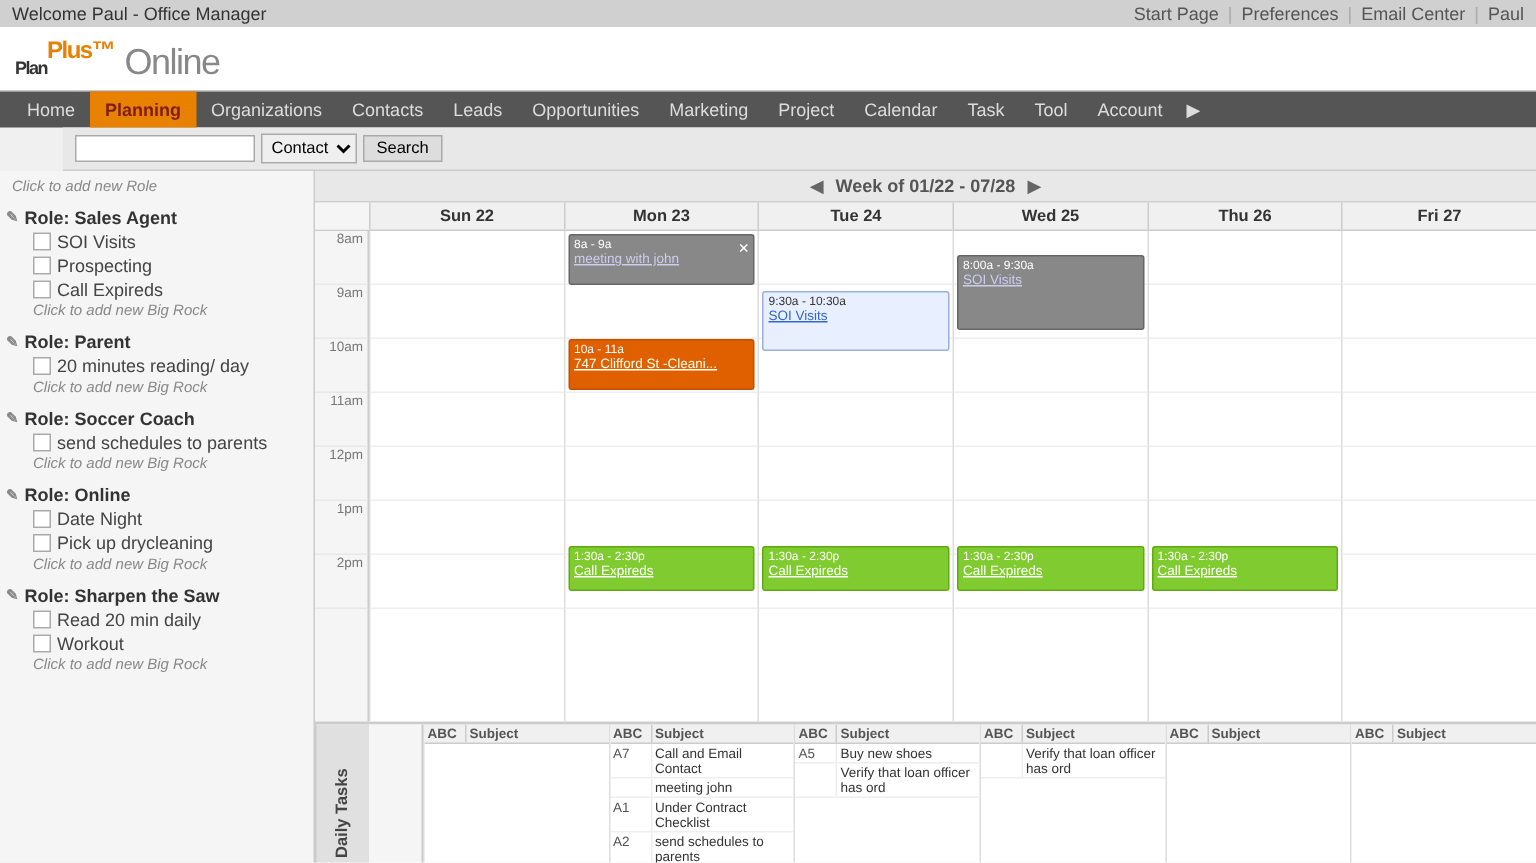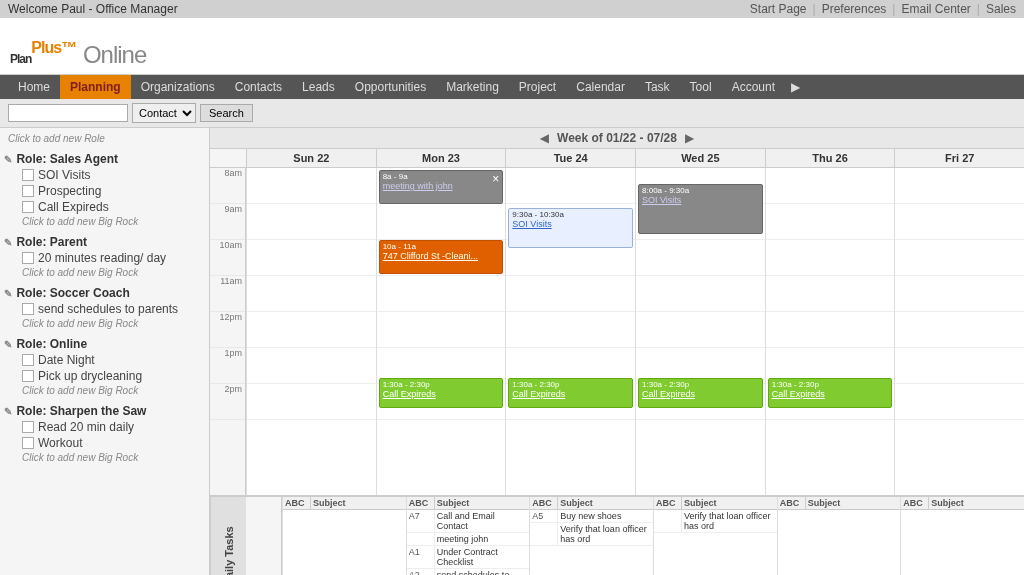--- a/index.html
+++ b/index.html
@@ -16,21 +16,21 @@
       color: #333;
       gap: 24px;
     }
     #top-links { display: flex; gap: 6px; font-size: 11px; color: #555; }
     #top-links span { cursor: pointer; color: #555; }
     #top-links .sep { color: #aaa; }
 
     
     #logo-bar {
       background: #fff;
-      padding: 20px 10px 4px 10px;
+      padding: 6px 10px 4px 10px;
       border-bottom: 1px solid #ccc;
     }
     #logo {
       font-size: 28px;
       font-weight: bold;
       color: #333;
       letter-spacing: -1px;
     }
     #logo span.plan { color: #333; }
     #logo span.plus { color: #e88000; font-size: 16px; vertical-align: super; }
@@ -61,20 +61,21 @@
     }
 
     
     #search-bar {
       background: #e8e8e8;
       padding: 4px 8px;
       display: flex;
       align-items: center;
       gap: 4px;
       border-bottom: 1px solid #ccc;
+      margin-left: 42px;
     }
     #search-bar input {
       width: 120px;
       padding: 2px 4px;
       border: 1px solid #aaa;
       font-size: 11px;
     }
     #search-bar select {
       padding: 2px;
       border: 1px solid #aaa;
@@ -352,21 +353,21 @@
 
 <div id="top-bar">
   <span>Welcome Paul - Office Manager</span>
   <div id="top-links">
     <span>Start Page</span>
     <span class="sep">|</span>
     <span>Preferences</span>
     <span class="sep">|</span>
     <span>Email Center</span>
     <span class="sep">|</span>
-    <span>Sales</span>
+    <span>Paul</span>
   </div>
 </div>
 
 <div id="logo-bar">
   <span id="logo">
     <span class="plan">Plan</span><span class="plus">Plus™</span> <span class="online">Online</span>
   </span>
 </div>
 
 <div id="nav-bar">

